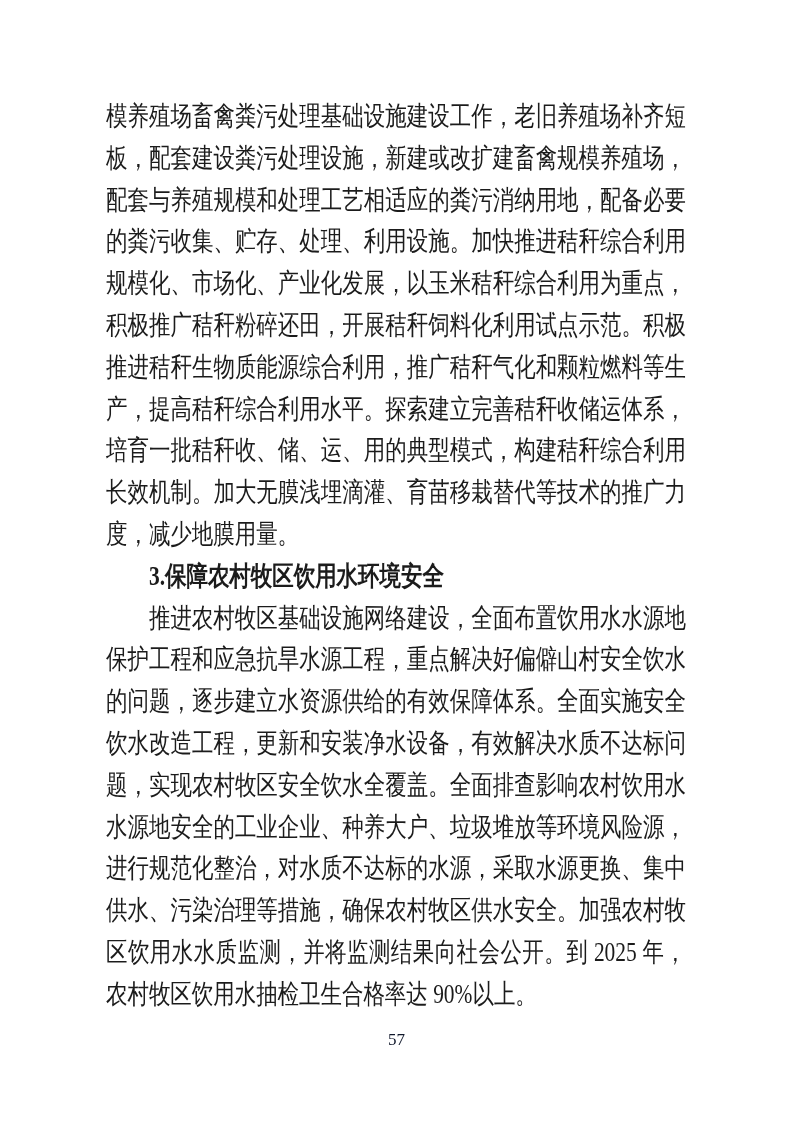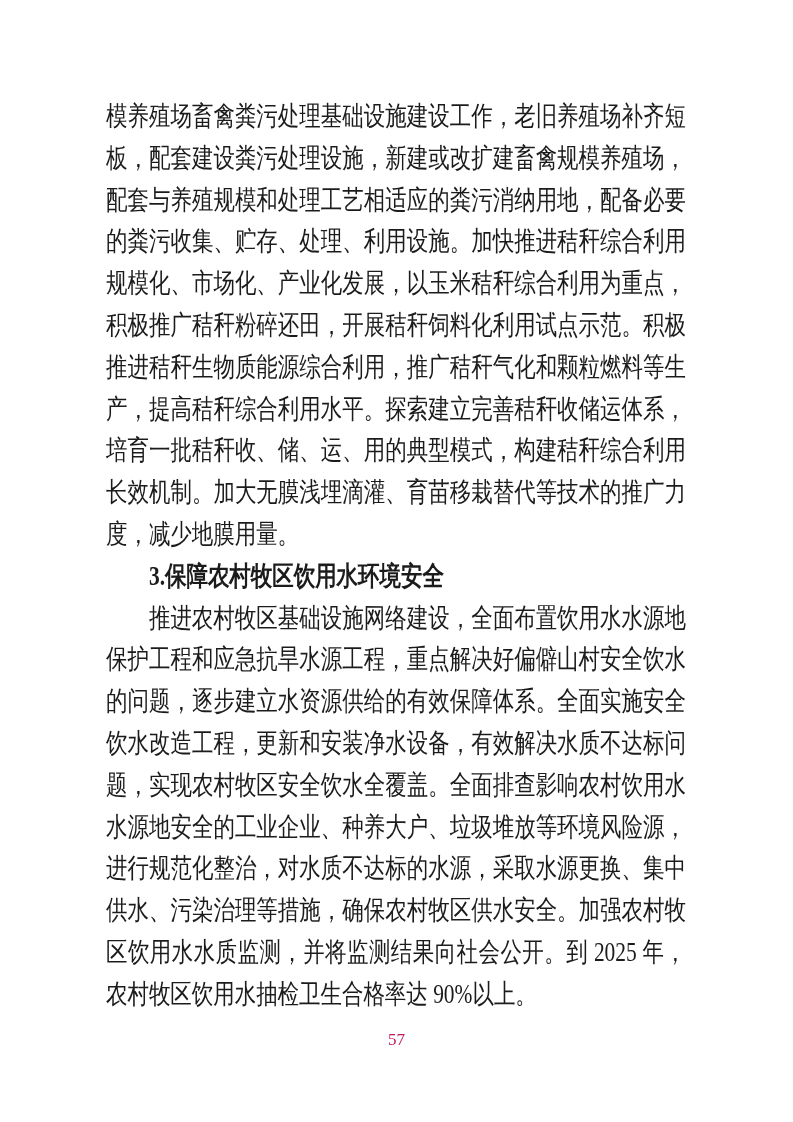--- a/index.html
+++ b/index.html
@@ -44,21 +44,21 @@
   .row.heading {
     font-weight: bold;
   }
   .page-number {
     position: absolute;
     top: 1030px;
     left: 0;
     width: 100%;
     text-align: center;
     font-size: 17px;
-    color: #be185d;
+    color: #0f172a;
   }
 </style>
 </head>
 <body>
 
 <div class="page">
   <div class="text-block">
 
     <div>
       <div class="row">模养殖场畜禽粪污处理基础设施建设工作，老旧养殖场补齐短</div>

